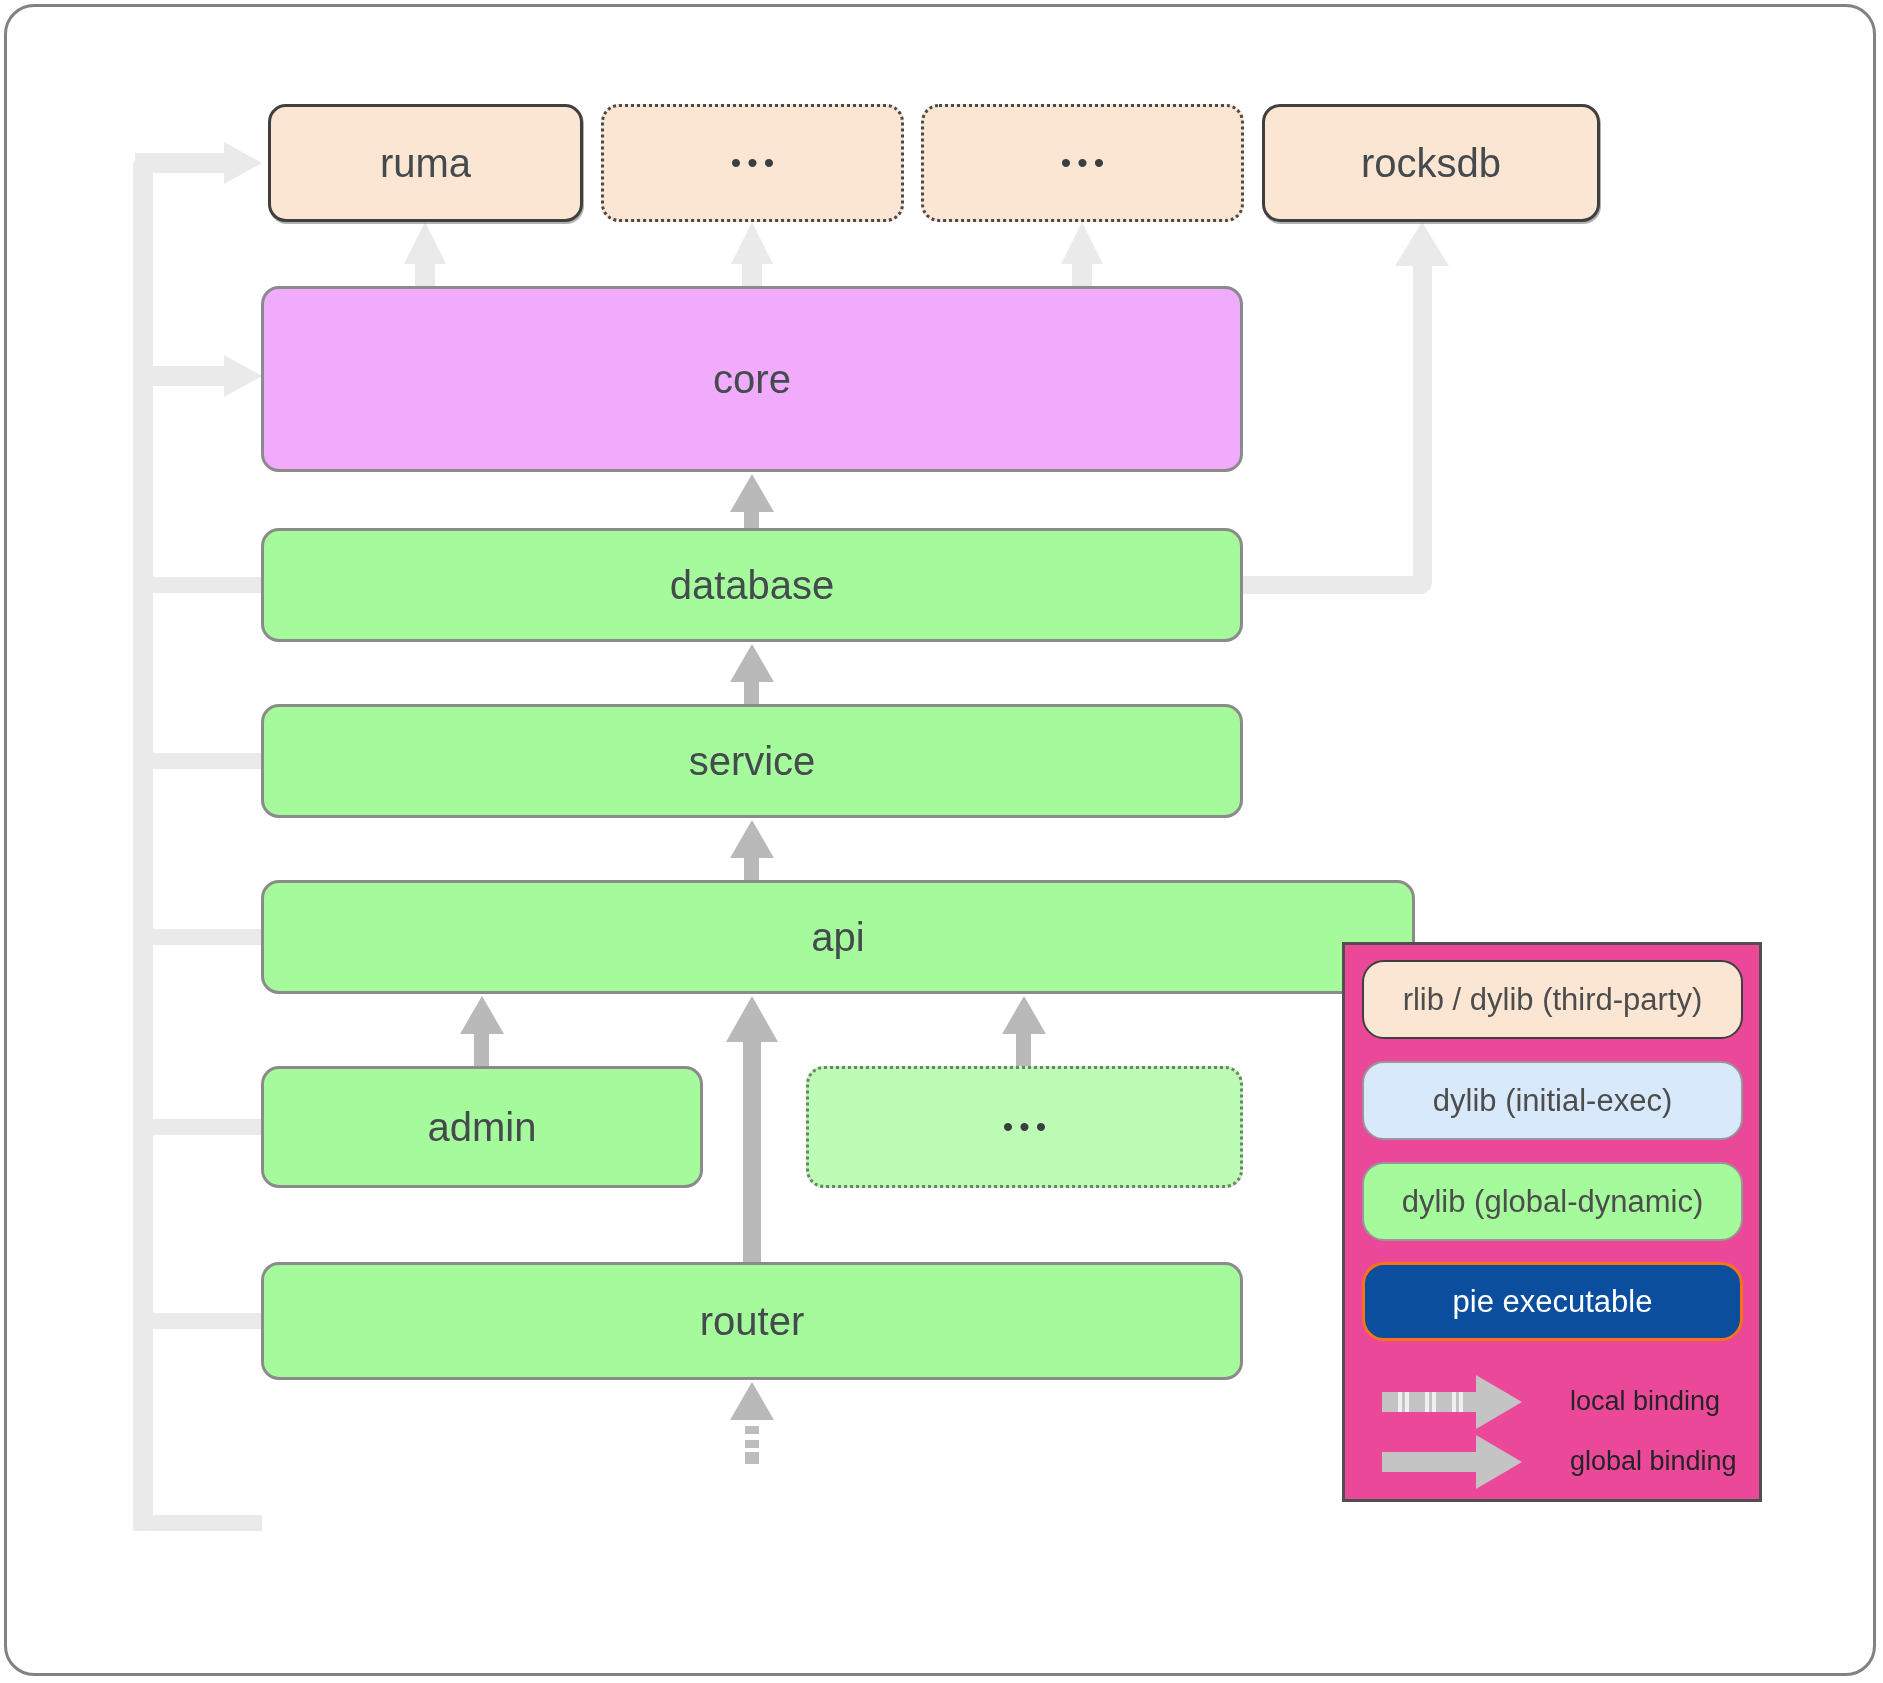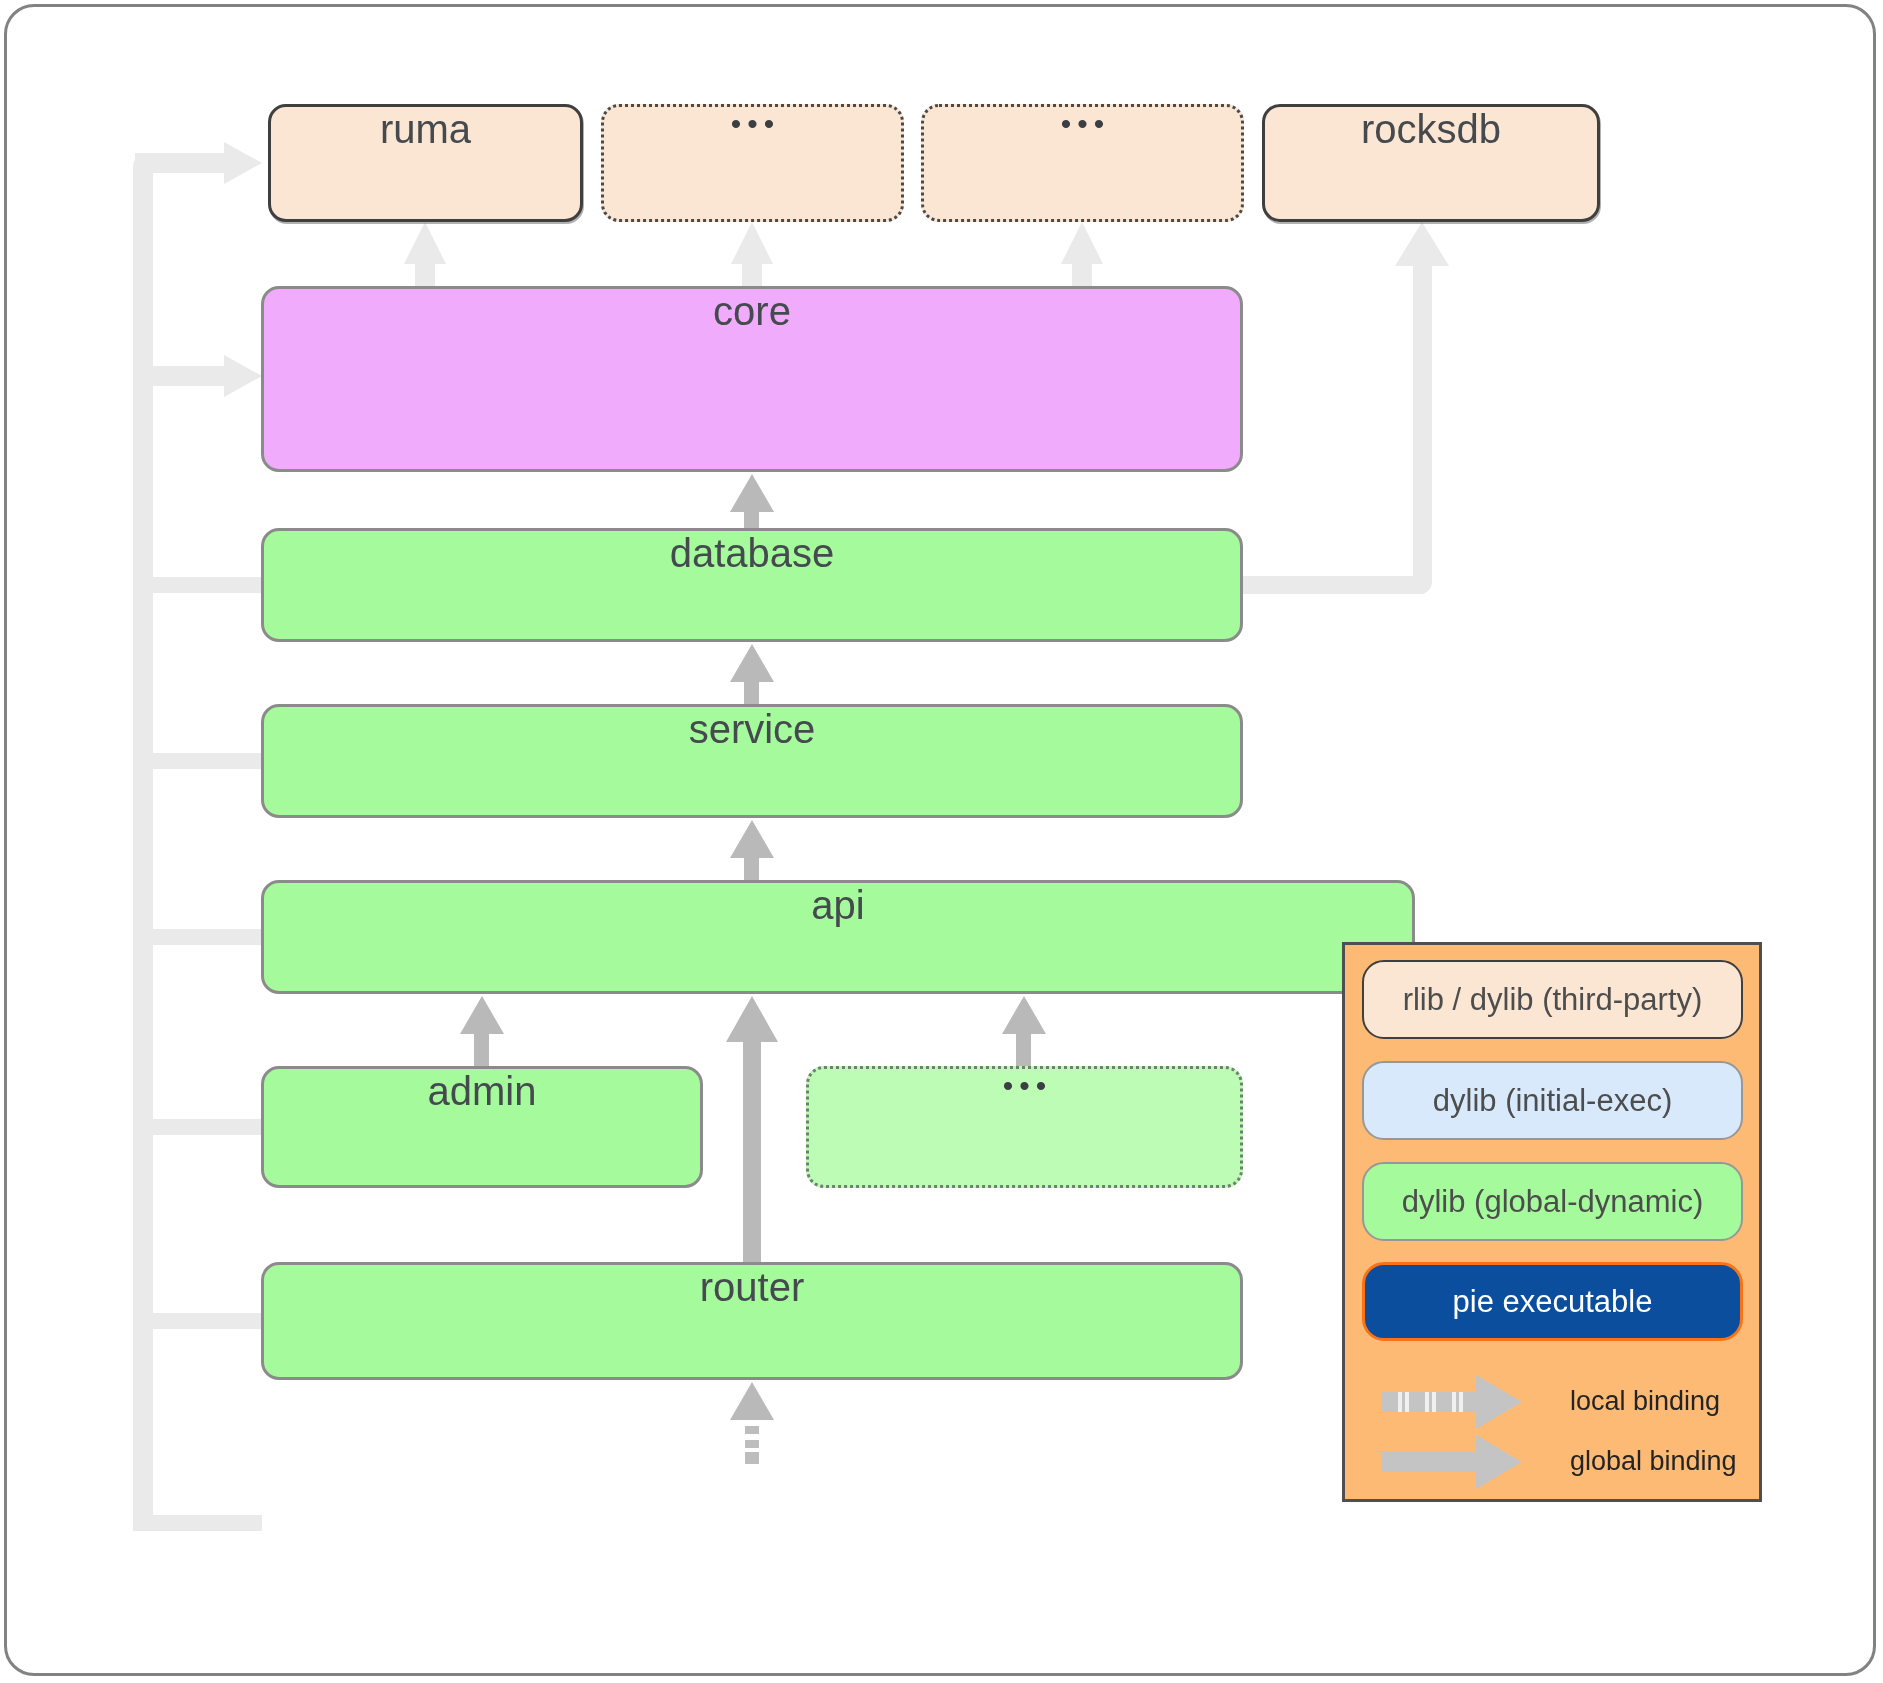--- a/index.html
+++ b/index.html
@@ -7,21 +7,21 @@
     position:relative; width:1883px; height:1683px; background:#ffffff;
     font-family:"Liberation Sans", sans-serif; overflow:hidden;
   }
   .frame {
     position:absolute; left:4px; top:4px; width:1872px; height:1672px;
     border:3px solid #828282; border-radius:30px; box-sizing:border-box;
   }
 
   
   .node {
-    position:absolute; display:flex; align-items:flex-start; justify-content:center;
+    position:absolute; display:flex; align-items:center; justify-content:center;
     box-sizing:border-box;
   }
   .node .lbl { font-size:40px; color:#454a4e; }
   .peach  { background:#fbe5d3; border:3px solid #3f3f3f; border-radius:18px; box-shadow:1px 2px 0 rgba(60,60,60,.40); }
   .peach-dotted { background:#fbe5d3; border:3px dotted #4a4a4a; border-radius:18px; }
   .blue   { background:#f0abfc; border:3px solid #8b8b8b; border-radius:18px; }
   .green  { background:#a5fa9c; border:3px solid #8b8b8b; border-radius:18px; }
   .green-dotted { background:#bcfcb4; border:3px dotted #6e806e; border-radius:18px; }
   .navy   { background:#0a4e9d; border:3px solid #000000; border-radius:18px; box-shadow:2px 3px 0 rgba(0,0,0,.45); }
   .navy .lbl { color:#ffffff; font-size:42px; }
@@ -34,21 +34,21 @@
   .tri { position:absolute; width:0; height:0; }
   .tri-right-light { border-top:21px solid transparent; border-bottom:21px solid transparent; border-left:38px solid #eaeaea; }
   .tri-up-light    { border-left:21px solid transparent; border-right:21px solid transparent; border-bottom:42px solid #eaeaea; }
   .tri-up-light-lg { border-left:27px solid transparent; border-right:27px solid transparent; border-bottom:44px solid #eaeaea; }
   .tri-up-mid      { border-left:22px solid transparent; border-right:22px solid transparent; border-bottom:38px solid #b9b9b9; }
   .tri-up-mid-lg   { border-left:26px solid transparent; border-right:26px solid transparent; border-bottom:46px solid #b9b9b9; }
 
   
   .legend {
     position:absolute; left:1342px; top:942px; width:420px; height:560px;
-    background:#fdba74; border:3px solid #4f4f4f; box-sizing:border-box;
+    background:#ec4899; border:3px solid #4f4f4f; box-sizing:border-box;
   }
   .legend .item {
     position:absolute; left:17px; width:381px; height:79px; border-radius:22px;
     display:flex; align-items:center; justify-content:center;
     font-size:31px; color:#4d4d4d; box-sizing:border-box;
   }
   .legend .item.l-peach { top:15px;  background:#fbe5d3; border:2.5px solid #3f3f3f; }
   .legend .item.l-blue  { top:116px; background:#d7e9fb; border:2.5px solid #979797; }
   .legend .item.l-green { top:217px; background:#a5fa9c; border:2.5px solid #979797; }
   .legend .item.l-navy  { top:317px; background:#0a4e9d; border:3px solid #f97316; color:#ffffff; }

